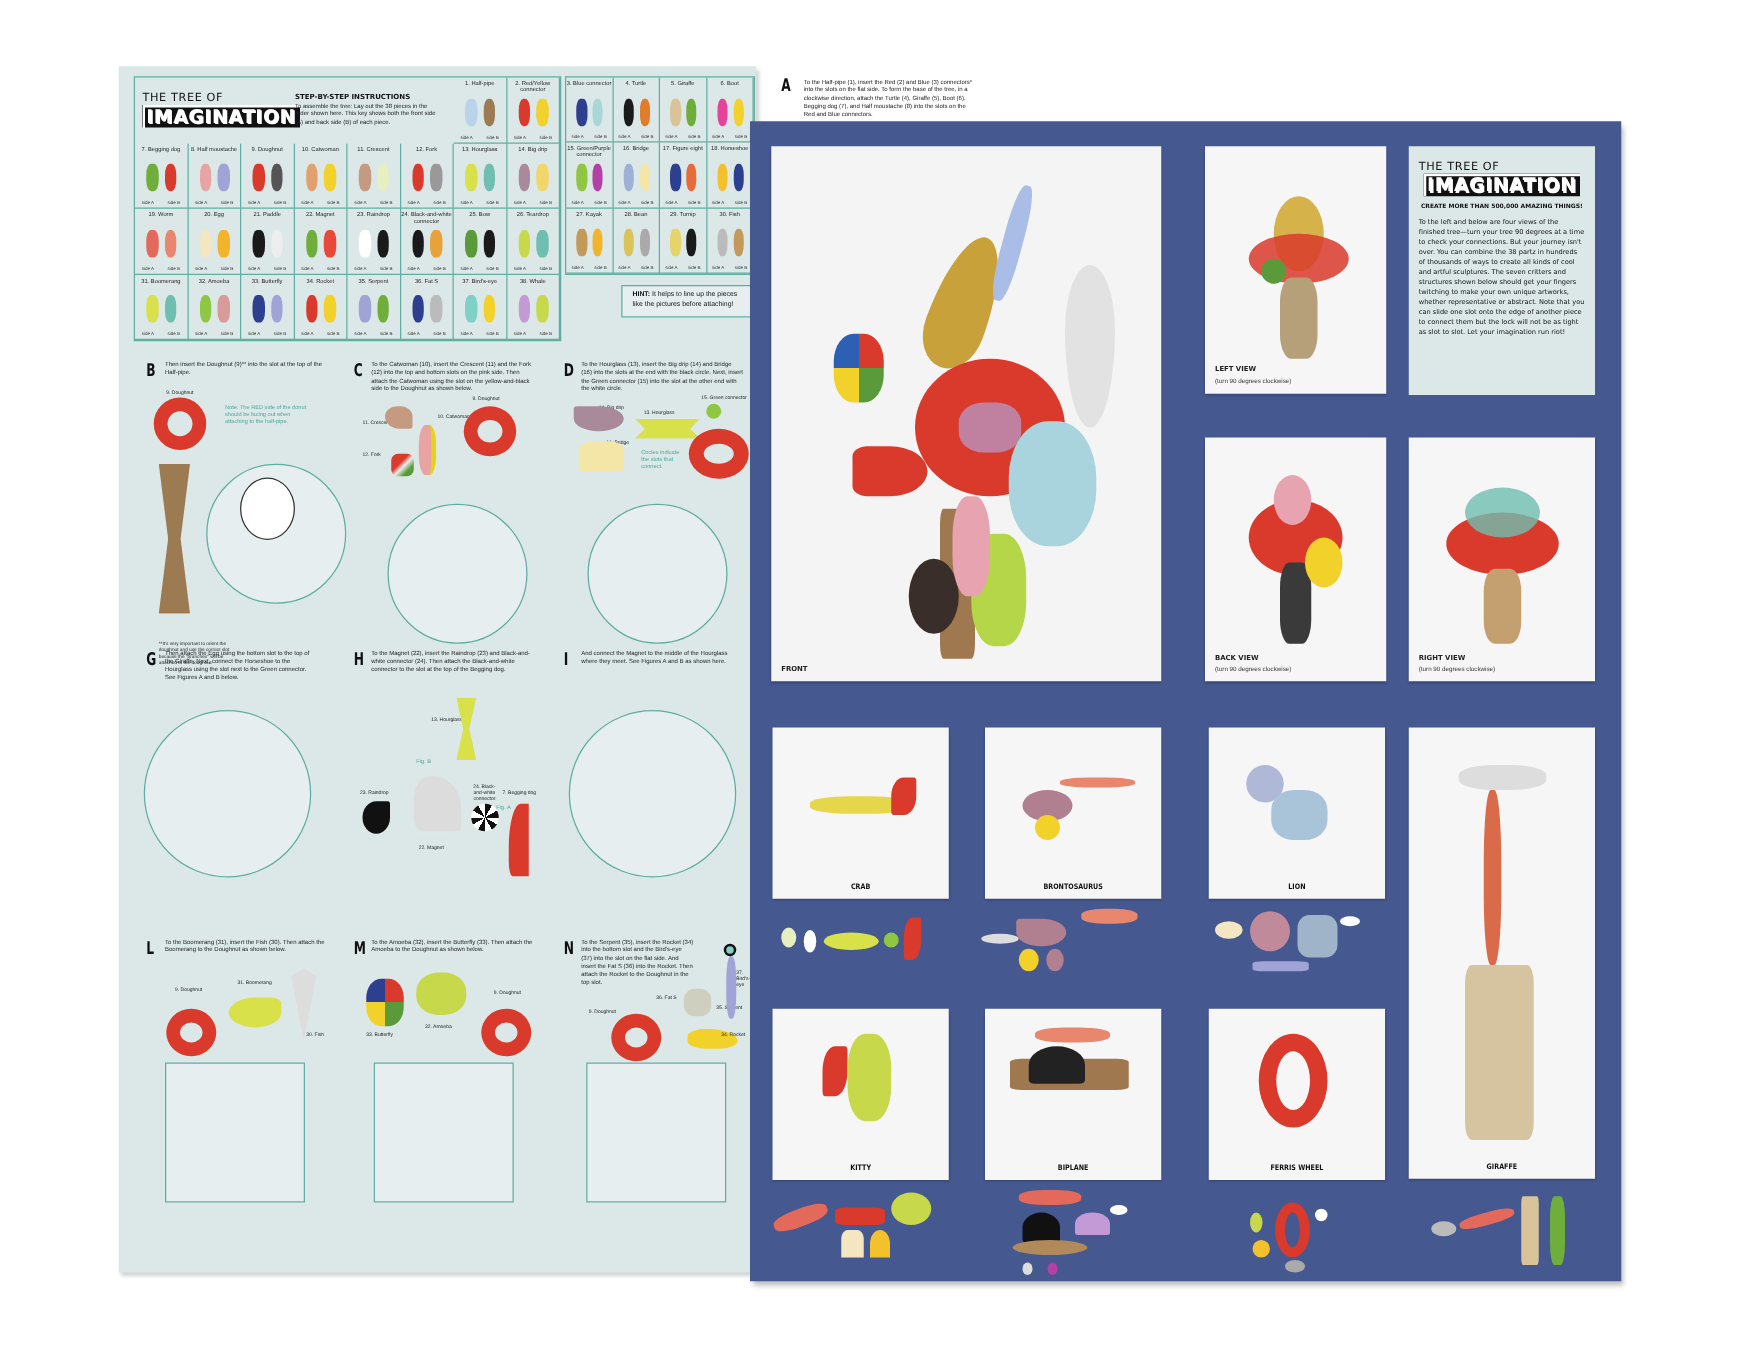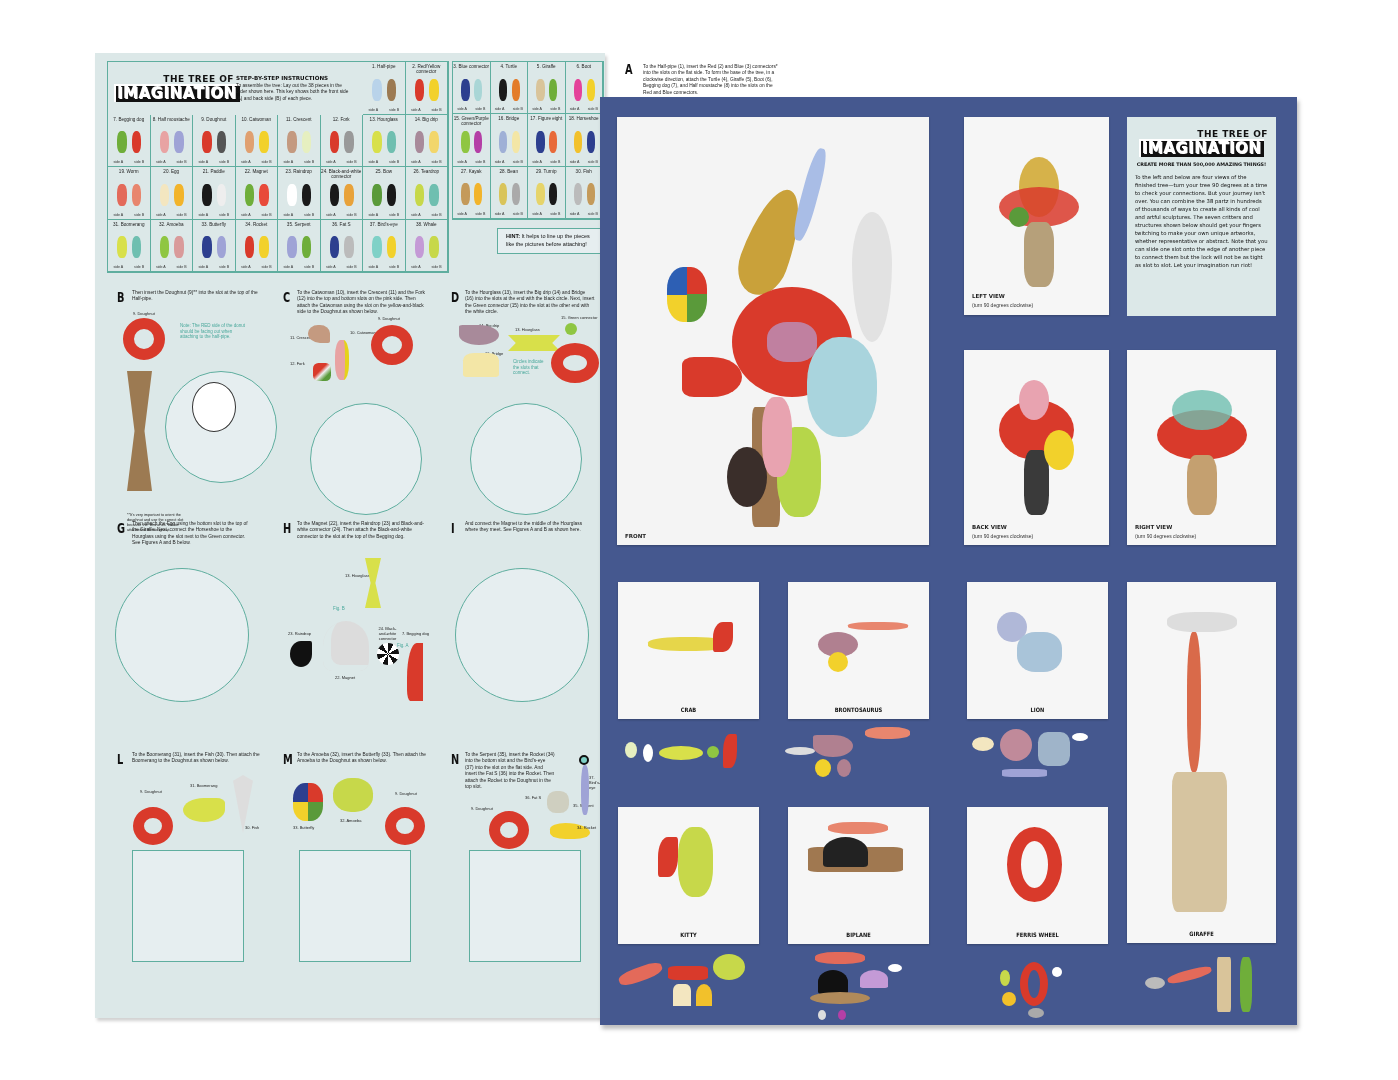--- a/index.html
+++ b/index.html
@@ -4,21 +4,21 @@
 <style>
   html,body{margin:0;padding:0;}
   body{width:1398px;height:1080px;background:#ffffff;position:relative;overflow:hidden;font-family:"Liberation Sans",sans-serif;}
   .poster-left{position:absolute;left:95px;top:53px;width:510px;height:965px;background:#dce8e8;box-shadow:2px 3px 3px rgba(0,0,0,.18);}
   .poster-right{position:absolute;left:600px;top:97px;width:697px;height:928px;background:#45588f;box-shadow:2px 4px 4px rgba(0,0,0,.25);}
   .key-table{position:absolute;border:1px solid #5fae9f;background:#dce8e8;}
   .key-cell{position:absolute;border-right:1px solid #5fae9f;border-bottom:1px solid #5fae9f;box-sizing:border-box;}
   .key-label{position:absolute;top:2px;left:0;right:0;text-align:center;font-size:4.6px;color:#222;line-height:5px;}
   .key-sides{position:absolute;bottom:2px;left:0;right:0;display:flex;justify-content:space-around;font-size:3.6px;color:#333;}
   .piece{position:absolute;border-radius:40%;}
-  .title-small{font-family:"DejaVu Sans",sans-serif;font-weight:bold;font-size:9px;letter-spacing:.5px;color:#111;text-align:right;}
+  .title-small{font-family:"DejaVu Sans",sans-serif;font-weight:normal;font-size:9px;letter-spacing:.5px;color:#111;text-align:left;}
   .title-big{display:inline-block;background:#111;color:#fff;font-family:"DejaVu Sans",sans-serif;font-weight:bold;font-size:15px;letter-spacing:.5px;padding:0 3px;line-height:18px;text-shadow:1px 1px 0 #fff;box-shadow:2px 2px 0 #fff inset;}
   .step-letter{position:absolute;font-family:"DejaVu Sans",sans-serif;font-weight:bold;font-size:14px;color:#111;transform:scaleX(.7);transform-origin:left top;}
   .step-text{position:absolute;font-size:4.8px;line-height:6.4px;color:#222;}
   .circle-fig{position:absolute;border:1.5px solid #5fae9f;border-radius:50%;background:#e6eef0;}
   .box-fig{position:absolute;border:1.5px solid #5fae9f;background:#e6eef0;}
   .teal-note{position:absolute;font-size:4.5px;line-height:5.6px;color:#49a89b;}
   .small-lbl{position:absolute;font-size:4px;color:#222;}
   .donut{position:absolute;border-radius:50%;border-style:solid;border-color:#d93a2b;box-sizing:border-box;background:transparent;}
   .photo-card{position:absolute;background:#f6f6f6;box-shadow:0 1px 2px rgba(0,0,0,.25);}
   .photo-caption{position:absolute;font-family:"DejaVu Sans",sans-serif;font-weight:bold;font-size:5.5px;color:#222;}

